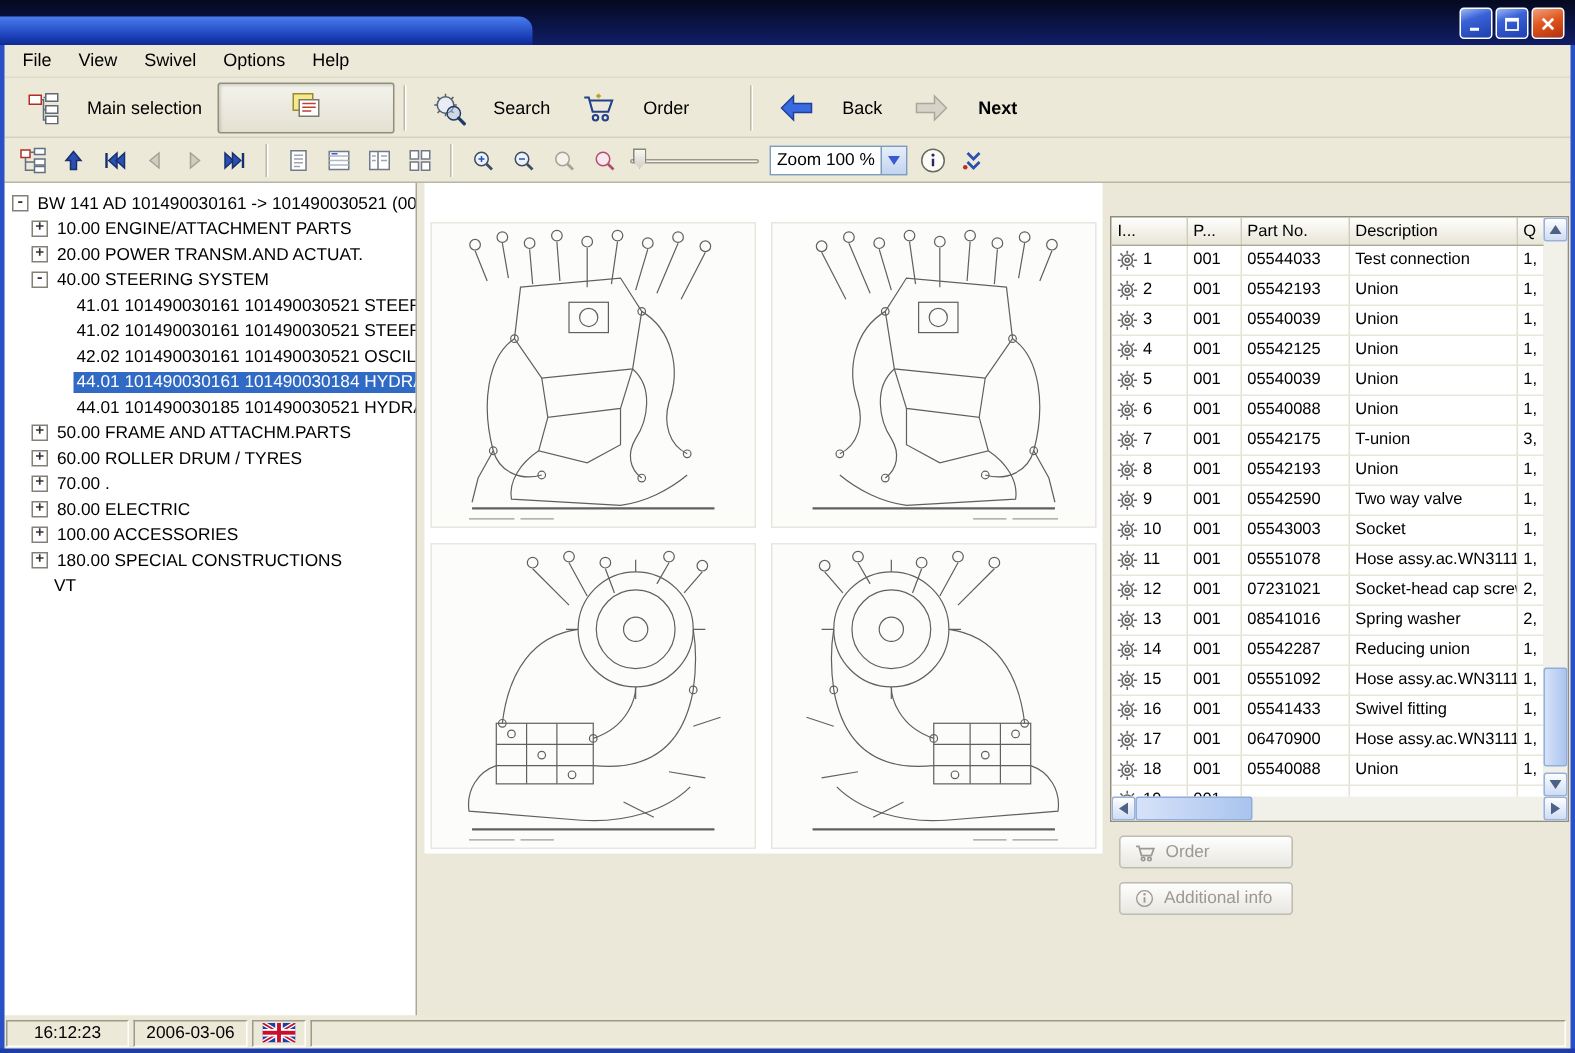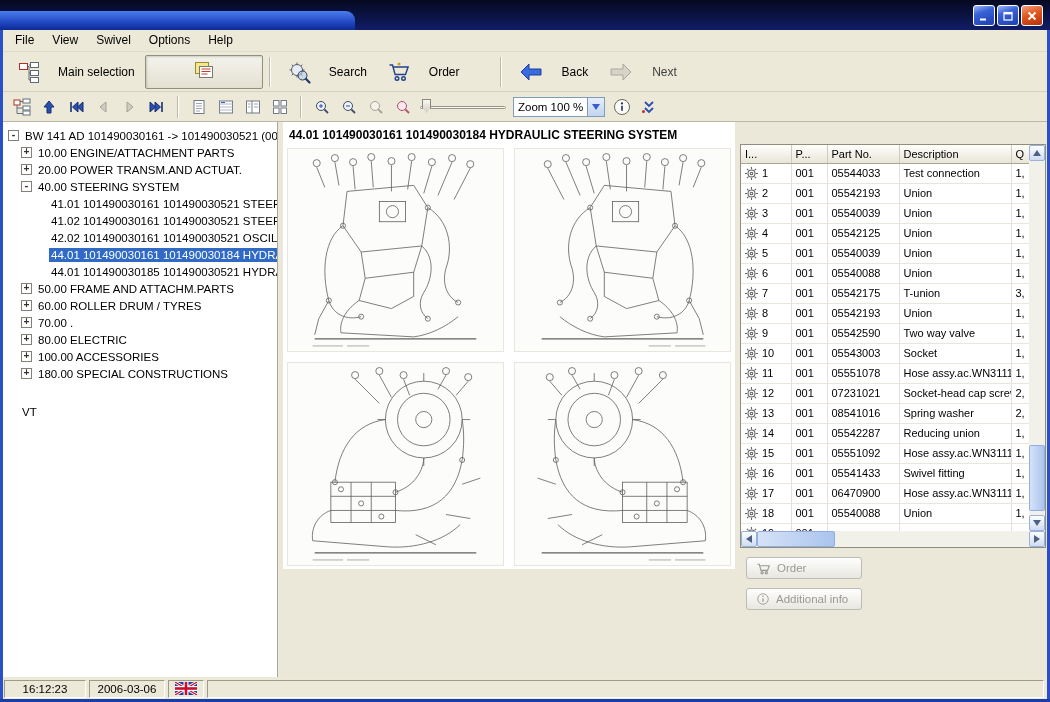--- a/index.html
+++ b/index.html
@@ -21,21 +21,21 @@
   .winbtn.closeb{background:linear-gradient(160deg,#f0a080 0%,#e0571e 45%,#b83310 95%);}
 
   
   .menubar{position:absolute;left:3px;top:30px;width:1044px;height:22px;background:#ece9d8;display:flex;align-items:flex-start;padding-left:3px;border-bottom:1px solid #dedbcc;}
   .menu-item{padding:3px 9px;font-size:12px;cursor:default;}
 
   
   .toolbar1{position:absolute;left:3px;top:52px;width:1044px;height:40px;background:#ece9d8;display:flex;align-items:center;padding-left:5px;border-bottom:1px solid #d4d1c1;}
   .tbtn{display:flex;align-items:center;gap:18px;padding:3px 9px;height:34px;border:1px solid transparent;border-radius:2px;font-size:12px;white-space:nowrap;}
   .tbtn.pressed{border:1px solid #91907e;background:linear-gradient(180deg,#f4f3ec,#e4e1d2);box-shadow:inset 1px 1px 2px rgba(90,90,70,.25);flex-direction:column;}
-  .tbtn.disabled{color:#404040;}
+  .tbtn.disabled{color:#000000;font-weight:bold;}
   .tsep{width:0;height:30px;border-left:1px solid #bdb9a8;border-right:1px solid #fff;margin:0 6px;}
   .gap24{width:24px;}
 
   
   .toolbar2{position:absolute;left:3px;top:92px;width:1044px;height:30px;background:#ece9d8;display:flex;align-items:center;gap:7px;padding-left:9px;border-bottom:1px solid #b9b6a5;}
   .sbtn{width:20px;height:20px;display:flex;align-items:center;justify-content:center;}
   .ssep{width:0;height:22px;border-left:1px solid #bdb9a8;border-right:1px solid #fff;margin:0 3px;}
   .slider{position:relative;width:86px;height:18px;}
   .slider-track{position:absolute;left:0;right:0;top:8px;height:3px;border:1px solid #9a9888;border-radius:2px;background:#f6f4ec;}
   .slider-handle{position:absolute;left:2px;top:1px;width:9px;height:14px;background:linear-gradient(180deg,#f8f8f4,#d2cfc2);border:1px solid #8a887a;clip-path:polygon(0 0,100% 0,100% 65%,50% 100%,0 65%);}
@@ -430,28 +430,27 @@
       <span class="tree-label">80.00 ELECTRIC</span>
     </div>
     <div class="tree-row" style="padding-left: 18px;">
       <span class="expbox">+</span>
       <span class="tree-label">100.00 ACCESSORIES</span>
     </div>
     <div class="tree-row" style="padding-left: 18px;">
       <span class="expbox">+</span>
       <span class="tree-label">180.00 SPECIAL CONSTRUCTIONS</span>
     </div>
-    <div class="tree-row" style="padding-left: 2px; margin-top: 21px;">
+    <div class="tree-row" style="padding-left: 16px;">
       <span class="expspacer"></span>
       <span class="tree-label">VT</span>
     </div>
   </div>
 
 <div class="diagram-panel">
-  <div class="diagram-title">44.01 101490030161 101490030184 HYDRAULIC STEERING SYSTEM</div>
   <div class="dgrid">
     <div class="dthumb">
         <svg viewBox="0 0 200 200">
           <use href="#diagA"></use>
         </svg>
       </div>
     <div class="dthumb mirror">
         <svg viewBox="0 0 200 200">
           <use href="#diagA"></use>
         </svg>

